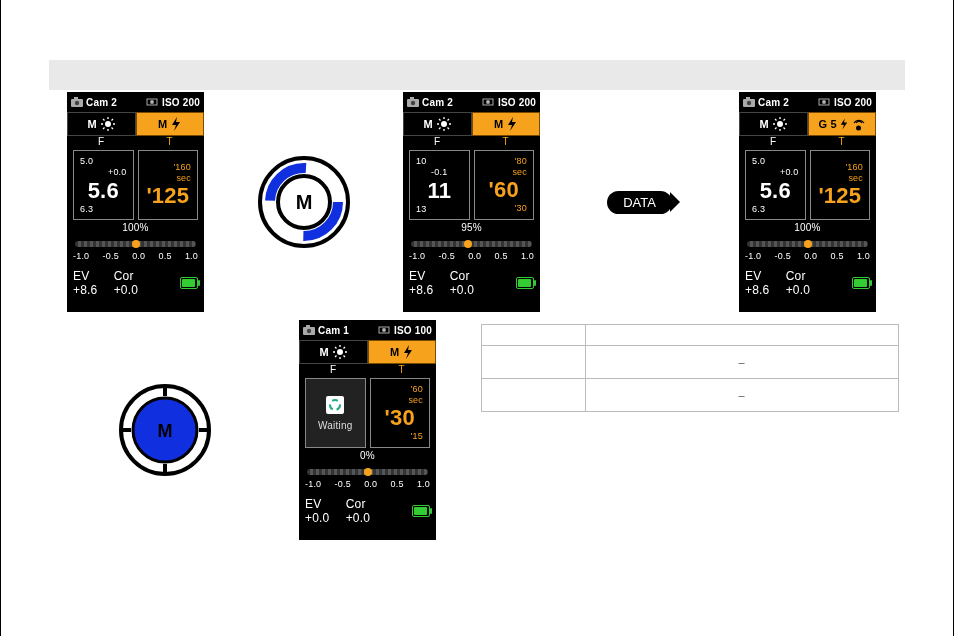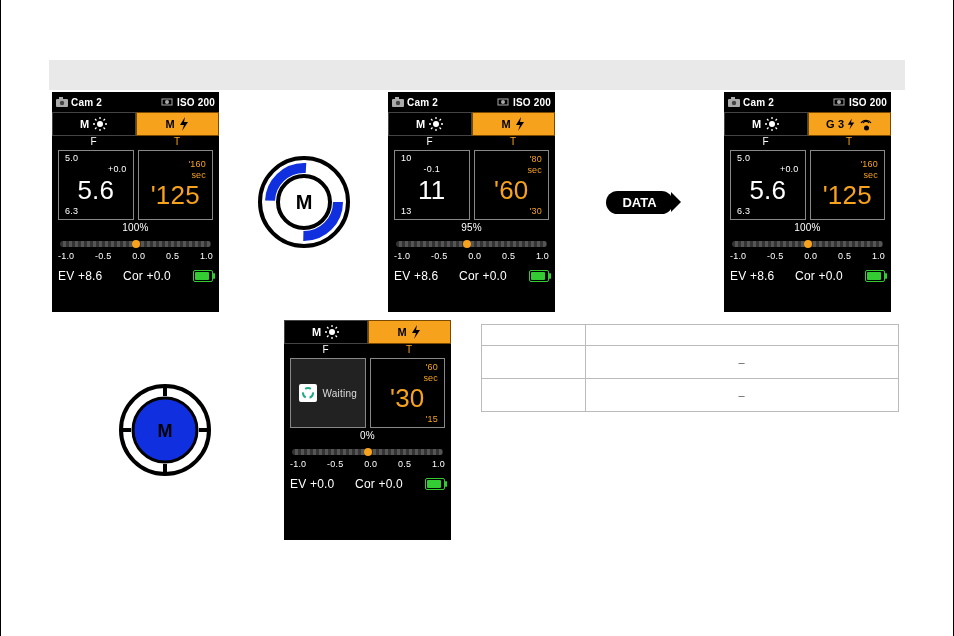--- a/index.html
+++ b/index.html
@@ -4,51 +4,51 @@
 <style>
   body{margin:0;background:#fff;font-family:Arial,Helvetica,sans-serif;font-size:11px;color:#000}
   .page{width:954px;height:636px;position:relative;box-sizing:border-box;padding-left:48px;padding-right:48px;border-left:1px solid #000;border-right:1px solid #000}
   .topgap{height:60px}
   .greybar{height:30px;background:#e9e9e9;margin-bottom:2px}
   .row{display:flex;gap:0}
   .cell{display:flex;align-items:center;justify-content:center}
 
   
   .lm{background:#000;color:#fff;position:relative;box-sizing:border-box;font-size:10px;letter-spacing:0.2px}
-  .lm.small{width:167px;height:220px}
+  .lm.small{width:137px;height:220px}
   .lm .hdr{display:flex;align-items:center;padding:2px 4px;height:16px;gap:4px;font-weight:bold}
   .lm .hdr .cam{display:flex;align-items:center;gap:3px}
   .lm .hdr .right{margin-left:auto;display:flex;align-items:center;gap:4px}
   .lm .modes{display:flex;height:24px}
   .lm .modebox{flex:1;display:flex;align-items:center;justify-content:center;gap:4px;font-weight:bold;font-size:11px}
   .lm .modebox.dark{background:#000;border:1px solid #444;color:#fff}
   .lm .modebox.orange{background:#f7a21d;color:#000;border:1px solid #7a4a00}
   .lm .labels{display:flex;height:14px}
   .lm .labels div{flex:1;text-align:center;font-size:10px}
   .lm .labels .F{color:#fff}
   .lm .labels .T{color:#f7a21d}
   .lm .read{display:flex;height:70px;gap:4px;padding:0 6px}
   .lm .panel{flex:1;border:1px solid #888;display:flex;flex-direction:column;align-items:center;justify-content:center;position:relative;padding:2px 0}
   .lm .panel .small{font-size:9px;line-height:11px;width:100%;padding:0 6px;box-sizing:border-box;display:flex;justify-content:space-between}
-  .lm .panel .big{font-size:26px;font-weight:normal}
+  .lm .panel .big{font-size:22px;font-weight:bold}
   .lm .panel .sec{font-size:9px;color:#f7a21d;width:100%;text-align:right;padding-right:6px;box-sizing:border-box}
   .lm .panel.T .big{color:#f7a21d}
   .lm .pct{text-align:center;font-size:10px;margin:2px 0}
   .lm .slider{margin:0 8px;height:10px;margin-top:6px;display:flex;align-items:center}
   .lm .slider .track{flex:1;height:6px;background:repeating-linear-gradient(90deg,#333 0 3px,#555 3px 6px);border-radius:6px;position:relative}
   .lm .slider .knob{width:8px;height:8px;border-radius:50%;background:#f7a21d;position:absolute;top:-1px;left:50%;transform:translateX(-50%)}
   .lm .scale{display:flex;justify-content:space-between;margin:2px 6px 4px;font-size:9px}
   .lm .bottom{display:flex;align-items:center;padding:4px 6px;font-size:12px}
   .lm .bottom .cor{margin-left:auto;margin-right:22px}
-  .lm .waiting{background:#222;border:1px solid #888;flex:1;display:flex;flex-direction:row;align-items:center;justify-content:center;gap:6px}
+  .lm .waiting{background:#222;border:1px solid #888;flex:1;display:flex;flex-direction:column;align-items:center;justify-content:center;gap:6px}
   .lm .waiting .box{width:18px;height:18px;background:#fff;border-radius:2px;display:flex;align-items:center;justify-content:center}
   .wifi-ind{display:flex;flex-direction:column;align-items:center;gap:1px;margin-left:2px}
 
   
-  .pill{background:#000;color:#fff;font-weight:bold;font-size:13px;padding:4px 16px;border-radius:14px 14px 14px 14px;position:relative}
+  .pill{background:#000;color:#fff;font-weight:normal;font-size:13px;padding:4px 16px;border-radius:14px 14px 14px 14px;position:relative}
   .pill:after{content:"";position:absolute;right:-8px;top:50%;transform:translateY(-50%);border-left:10px solid #000;border-top:10px solid transparent;border-bottom:10px solid transparent}
 
   
   table.t{border-collapse:collapse;width:418px;font-size:11px}
   table.t td{border:1px solid #bbb;padding:10px 6px;text-align:center;color:#555}
 
   
   .batt{width:18px;height:10px;border:1px solid #3c3;border-radius:2px;position:relative;display:inline-block}
   .batt:after{content:"";position:absolute;right:-3px;top:2px;width:2px;height:6px;background:#3c3;border-radius:1px}
   .batt .fill{position:absolute;left:1px;top:1px;bottom:1px;width:80%;background:#3c3;border-radius:1px}
@@ -296,21 +296,21 @@
                   <line x1="0" y1="7" x2="2" y2="7"></line>
                   <line x1="12" y1="7" x2="14" y2="7"></line>
                   <line x1="2" y1="2" x2="3.5" y2="3.5"></line>
                   <line x1="10.5" y1="10.5" x2="12" y2="12"></line>
                   <line x1="10.5" y1="3.5" x2="12" y2="2"></line>
                   <line x1="2" y1="12" x2="3.5" y2="10.5"></line>
                 </g>
               </svg>
             </div>
           <div class="modebox orange" style="gap:3px">
-              <span>G 3</span>
+              <span>G 5</span>
               <svg width="8" height="12" viewBox="0 0 10 14">
                 <polygon points="6,0 1,8 5,8 3,14 9,5 5,5" fill="#000"></polygon>
               </svg>
             <span class="wifi-ind">
               <svg width="12" height="7" viewBox="0 0 12 7">
                   <path d="M1 6 A6 6 0 0 1 11 6" fill="none" stroke="#000" stroke-width="1.2"></path>
                   <path d="M3 6 A3.5 3.5 0 0 1 9 6" fill="none" stroke="#000" stroke-width="1.2"></path>
                 </svg>
               <svg width="9" height="6">
                   <circle cx="4.5" cy="3" r="2.5" fill="#000"></circle>
@@ -381,20 +381,37 @@
             <line x1="48" y1="82" x2="48" y2="92"></line>
           <line x1="4" y1="48" x2="14" y2="48"></line>
             <line x1="82" y1="48" x2="92" y2="48"></line>
         </g>
         <text x="48" y="55" text-anchor="middle" font-weight="bold" font-size="18" font-family="Arial">M</text>
       </svg>
     </div>
 
     <div class="cell" style="width:173px">
       <div class="lm small">
+        <div class="hdr">
+          <span class="cam">
+              <svg width="12" height="10" viewBox="0 0 12 10">
+                <rect x="0" y="2" width="12" height="8" rx="1" fill="#aaa"></rect>
+                <rect x="3" y="0" width="4" height="3" fill="#aaa"></rect>
+                <circle cx="6" cy="6" r="2.2" fill="#444"></circle>
+              </svg>
+              <span>Cam 1</span>
+            </span>
+          <span class="right">
+              <svg width="12" height="8">
+                <rect x="1" y="1" width="10" height="6" fill="none" stroke="#aaa"></rect>
+                <circle cx="6" cy="4" r="2" fill="#aaa"></circle>
+              </svg>
+              <span>ISO  100</span>
+            </span>
+        </div>
         <div class="modes">
           <div class="modebox dark">
               <span>M</span>
               <svg width="14" height="14" viewBox="0 0 14 14">
                 <circle cx="7" cy="7" r="3" fill="#fff"></circle>
                 <g stroke="#fff" stroke-width="1.3">
                   <line x1="7" y1="0" x2="7" y2="2"></line>
                   <line x1="7" y1="12" x2="7" y2="14"></line>
                   <line x1="0" y1="7" x2="2" y2="7"></line>
                   <line x1="12" y1="7" x2="14" y2="7"></line>

